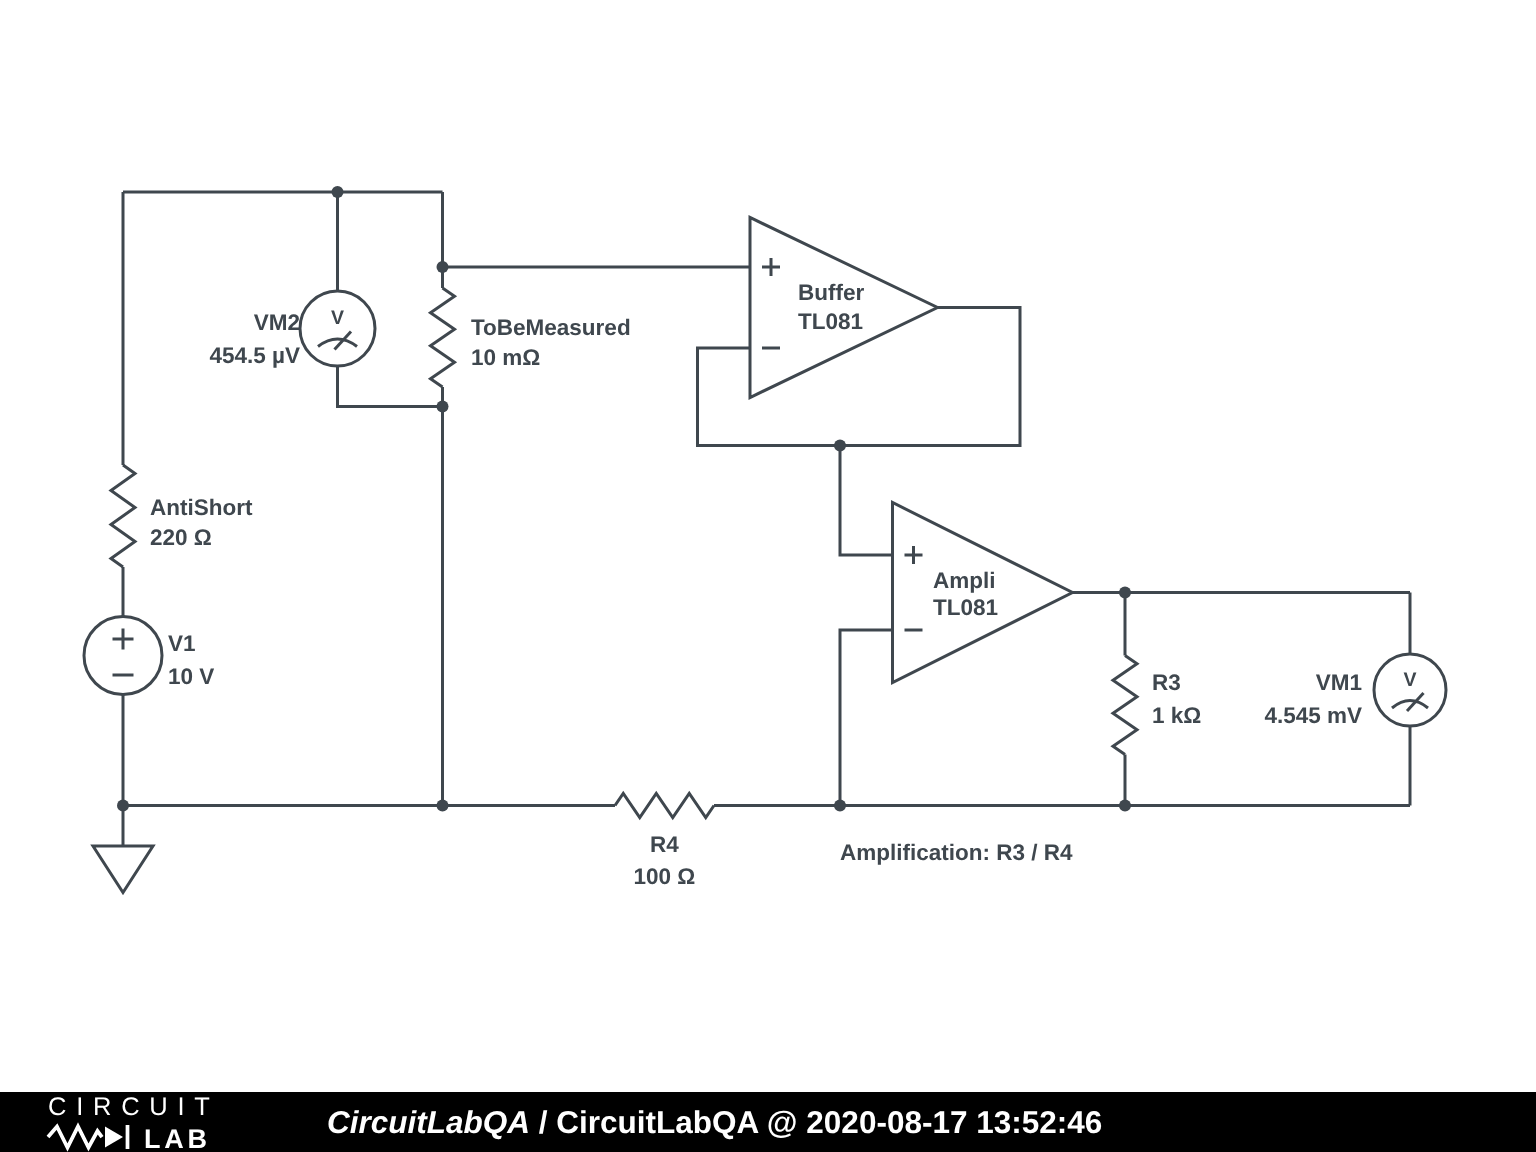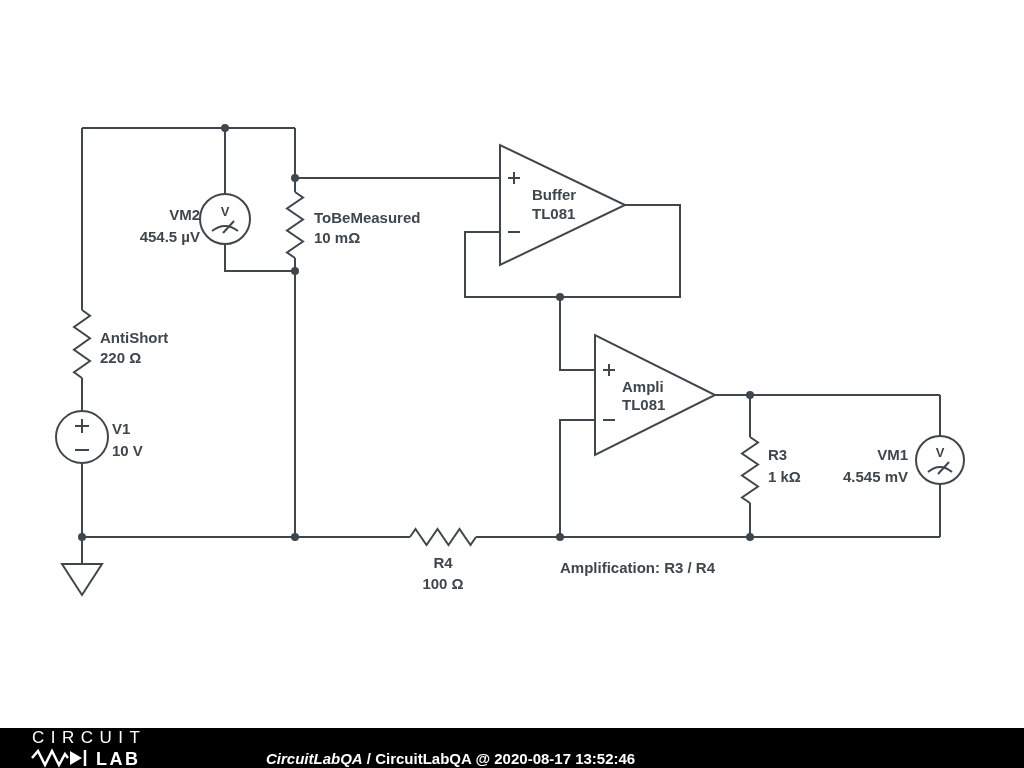--- a/index.html
+++ b/index.html
@@ -14,24 +14,24 @@
   .glyph  { stroke:var(--wire,#3f474e); stroke-width:2; fill:none; }
   .dot    { fill:var(--wire,#3f474e); stroke:none; }
   .lbl    { font:bold 15px "Liberation Sans", sans-serif; fill:var(--wire,#3f474e); }
   .lbl-end{ text-anchor:end; }
   .lbl-mid{ text-anchor:middle; }
   .meterv { font:bold 13px "Liberation Sans", sans-serif; fill:var(--wire,#3f474e); text-anchor:middle; }
 
   .footer {
     position:absolute; left:0; bottom:0; width:1024px; height:40px;
     background:var(--footer-bg,#000000); color:var(--footer-text,#ffffff);
-    display:flex; align-items:flex-end;gap:48px;
+    display:flex; align-items:center;
   }
   .footer-logo { margin-left:16px; width:186px; flex:0 0 auto; }
-  .footer-text { margin-left:16px; line-height:19px; font-size:15px; font-weight:bold; }
+  .footer-text { margin-left:16px; line-height:19px; font-size:21px; font-weight:bold; }
   .footer-text .credit i { font-style:italic; }
   .logo-line1 { font:400 17px "Liberation Sans", sans-serif; letter-spacing:6.5px; fill:var(--footer-text,#ffffff); }
   .logo-line2 { font:bold 18px "Liberation Sans", sans-serif; letter-spacing:2.5px; fill:var(--footer-text,#ffffff); }
   .logo-stroke{ stroke:var(--footer-text,#ffffff); fill:none; stroke-width:2.5; }
   .logo-fill  { fill:var(--footer-text,#ffffff); stroke:none; }
 </style>
 </head>
 <body>
 
 <div class="page">

